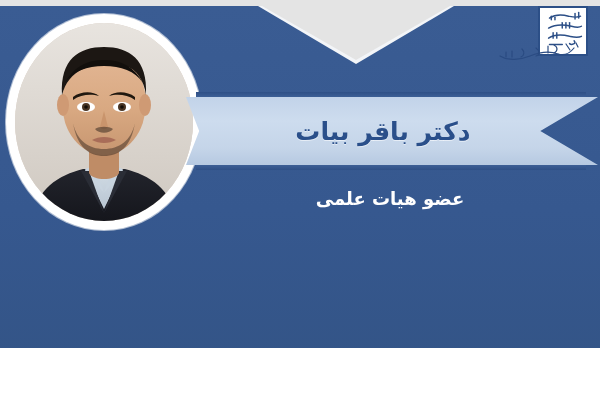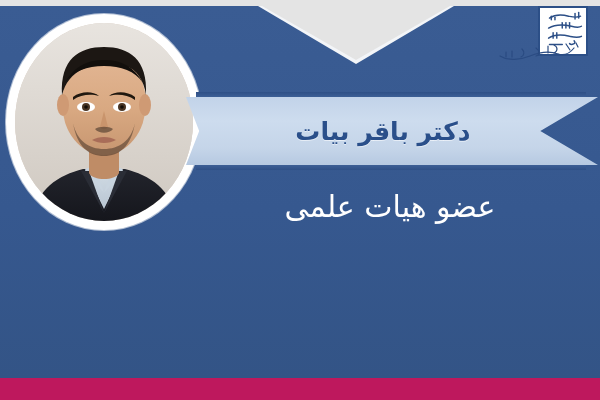--- a/index.html
+++ b/index.html
@@ -8,23 +8,23 @@
     padding: 0;
     background: #ffffff;
   }
   body {
     font-family: "DejaVu Sans", "Liberation Sans", sans-serif;
   }
 
   .stage {
     position: relative;
     width: 600px;
-    height: 400px;
+    height: 348px;
     overflow: hidden;
-    background: #be185d;
+    background: #0369a1;
   }
 
   
   .top-strip {
     position: absolute;
     left: 0; top: 0;
     width: 600px;
     height: 6px;
     background: #e4e4e4;
   }
@@ -110,22 +110,22 @@
   .subtitle {
     position: absolute;
     left: 190px;
     top: 186px;
     width: 400px;
     text-align: center;
     color: #ffffff;
     line-height: 1.42;
   }
   .subtitle-line {
-    font-size: 30px;
-    font-weight: normal;
+    font-size: 18px;
+    font-weight: bold;
     white-space: nowrap;
   }
 
   
   .portrait {
     position: absolute;
     left: 6px;
     top: 14px;
     width: 196px;
     height: 216px;

